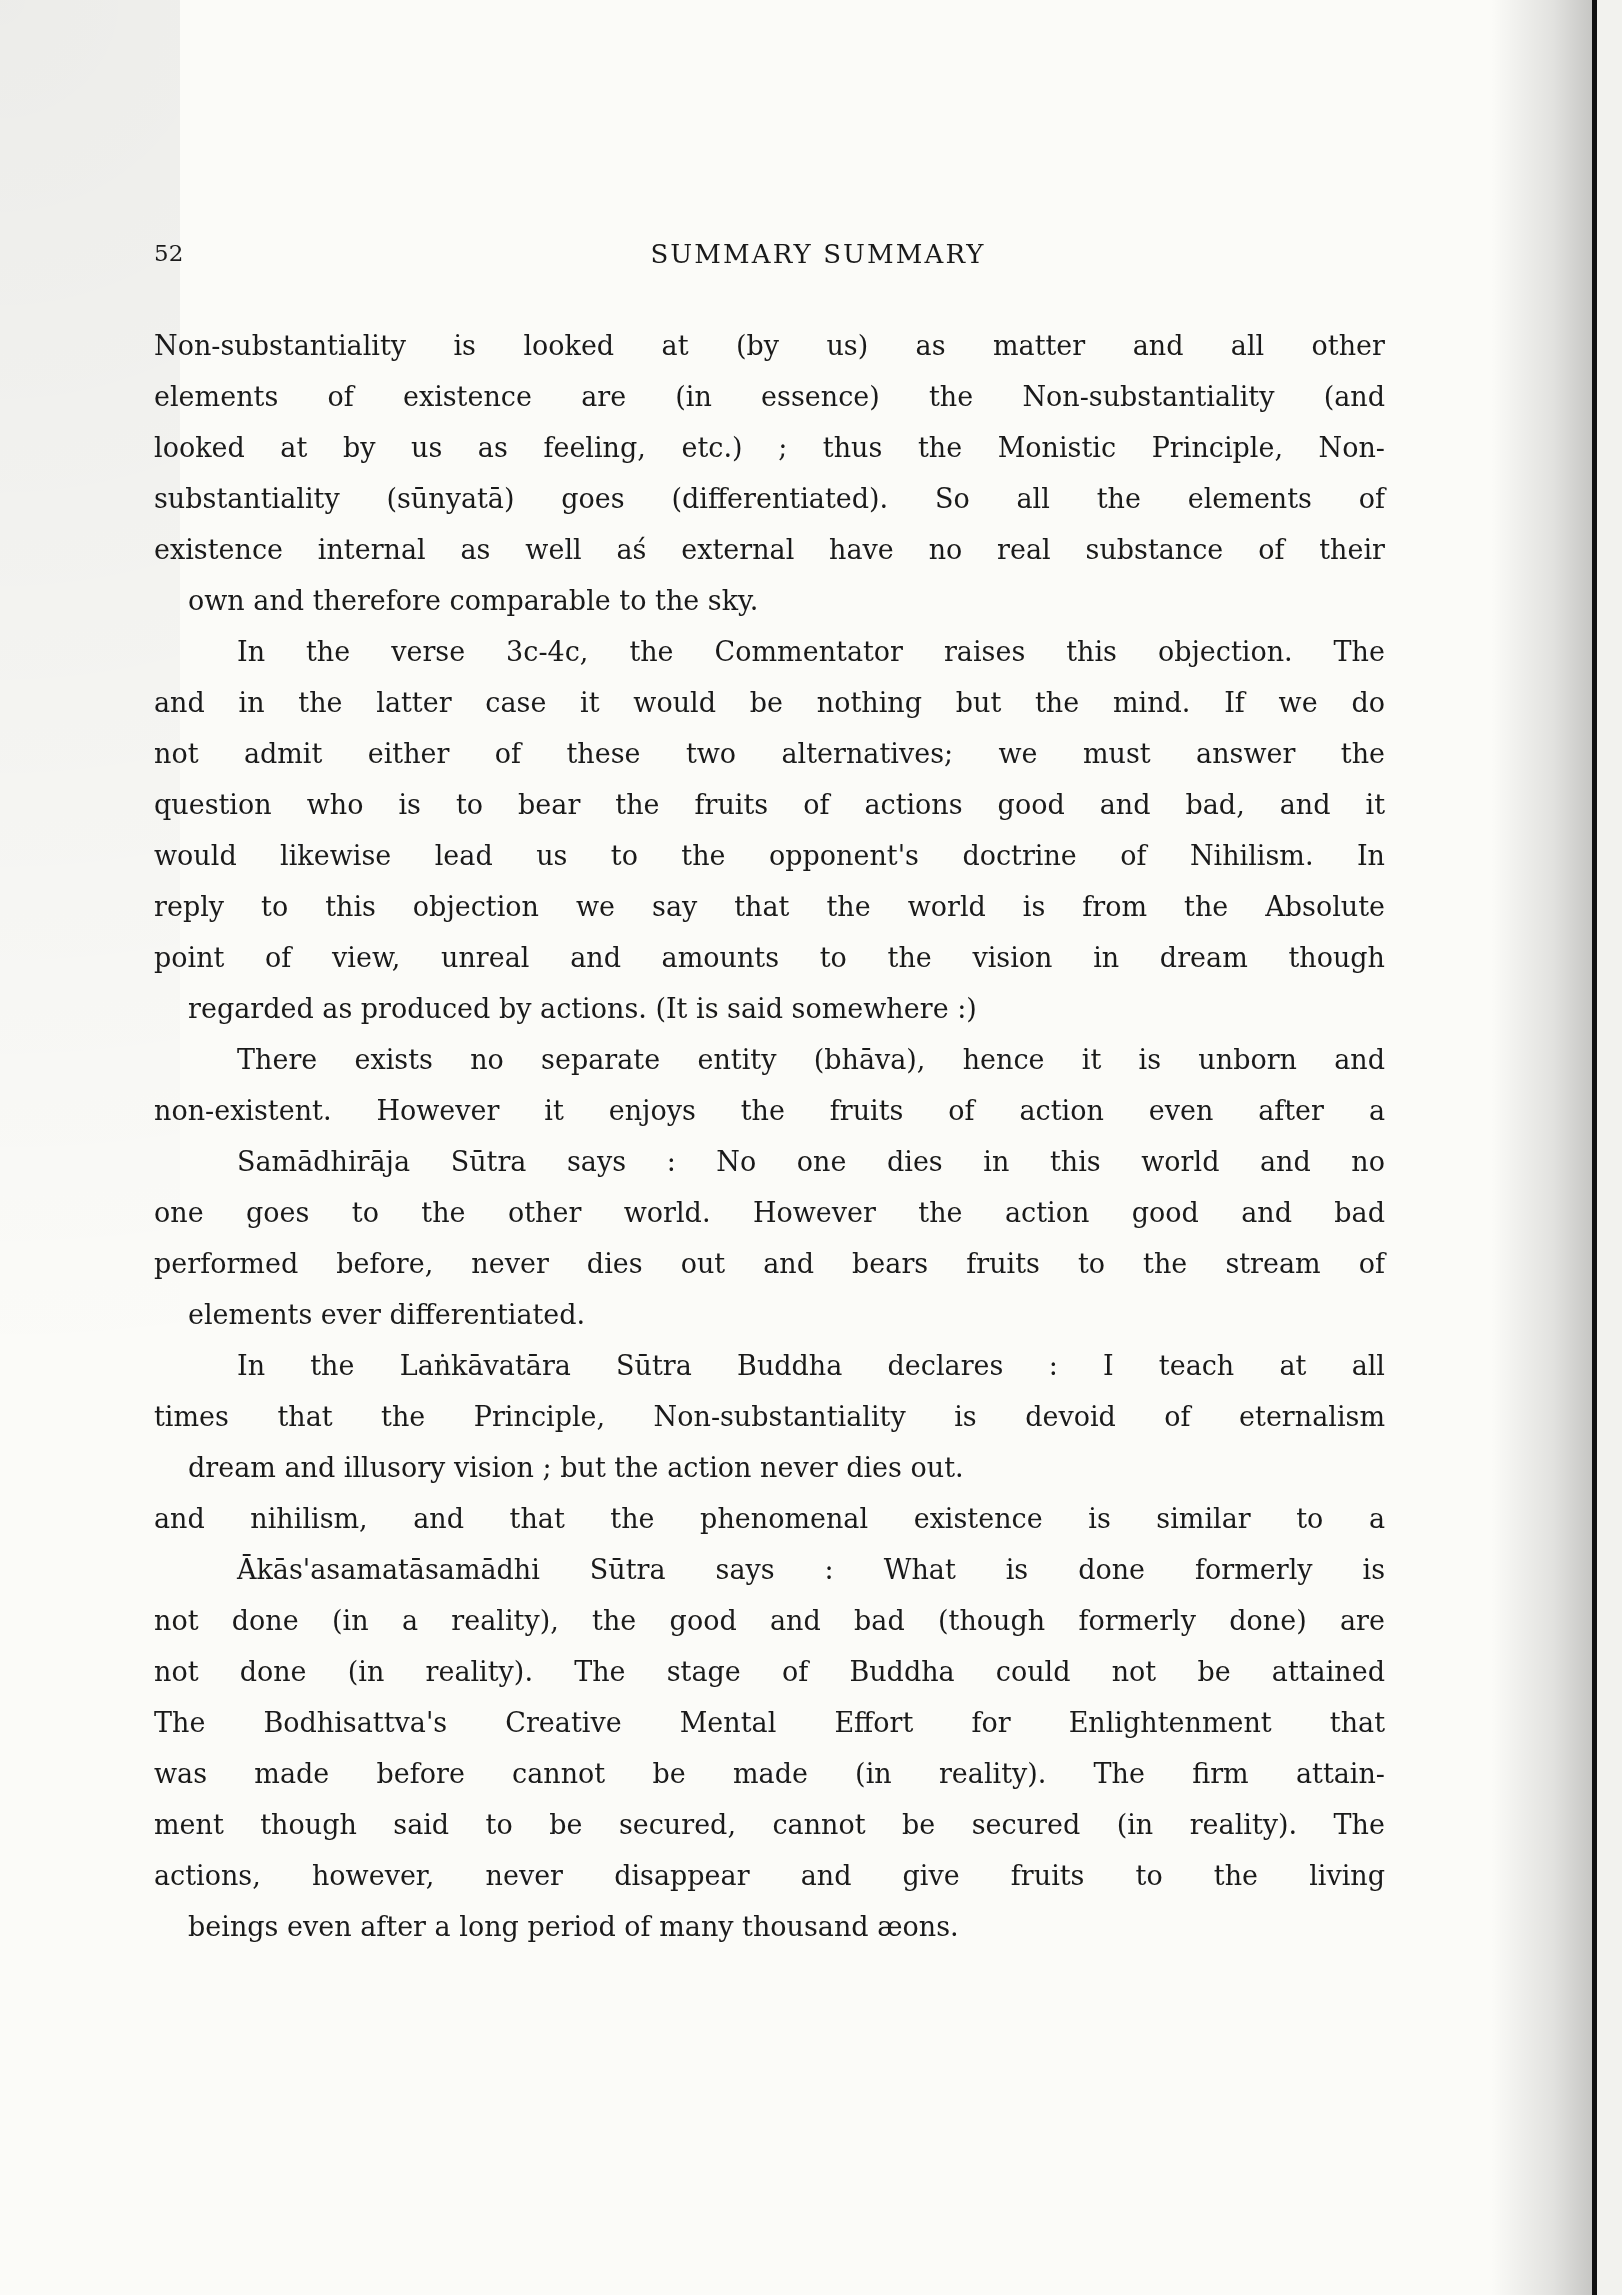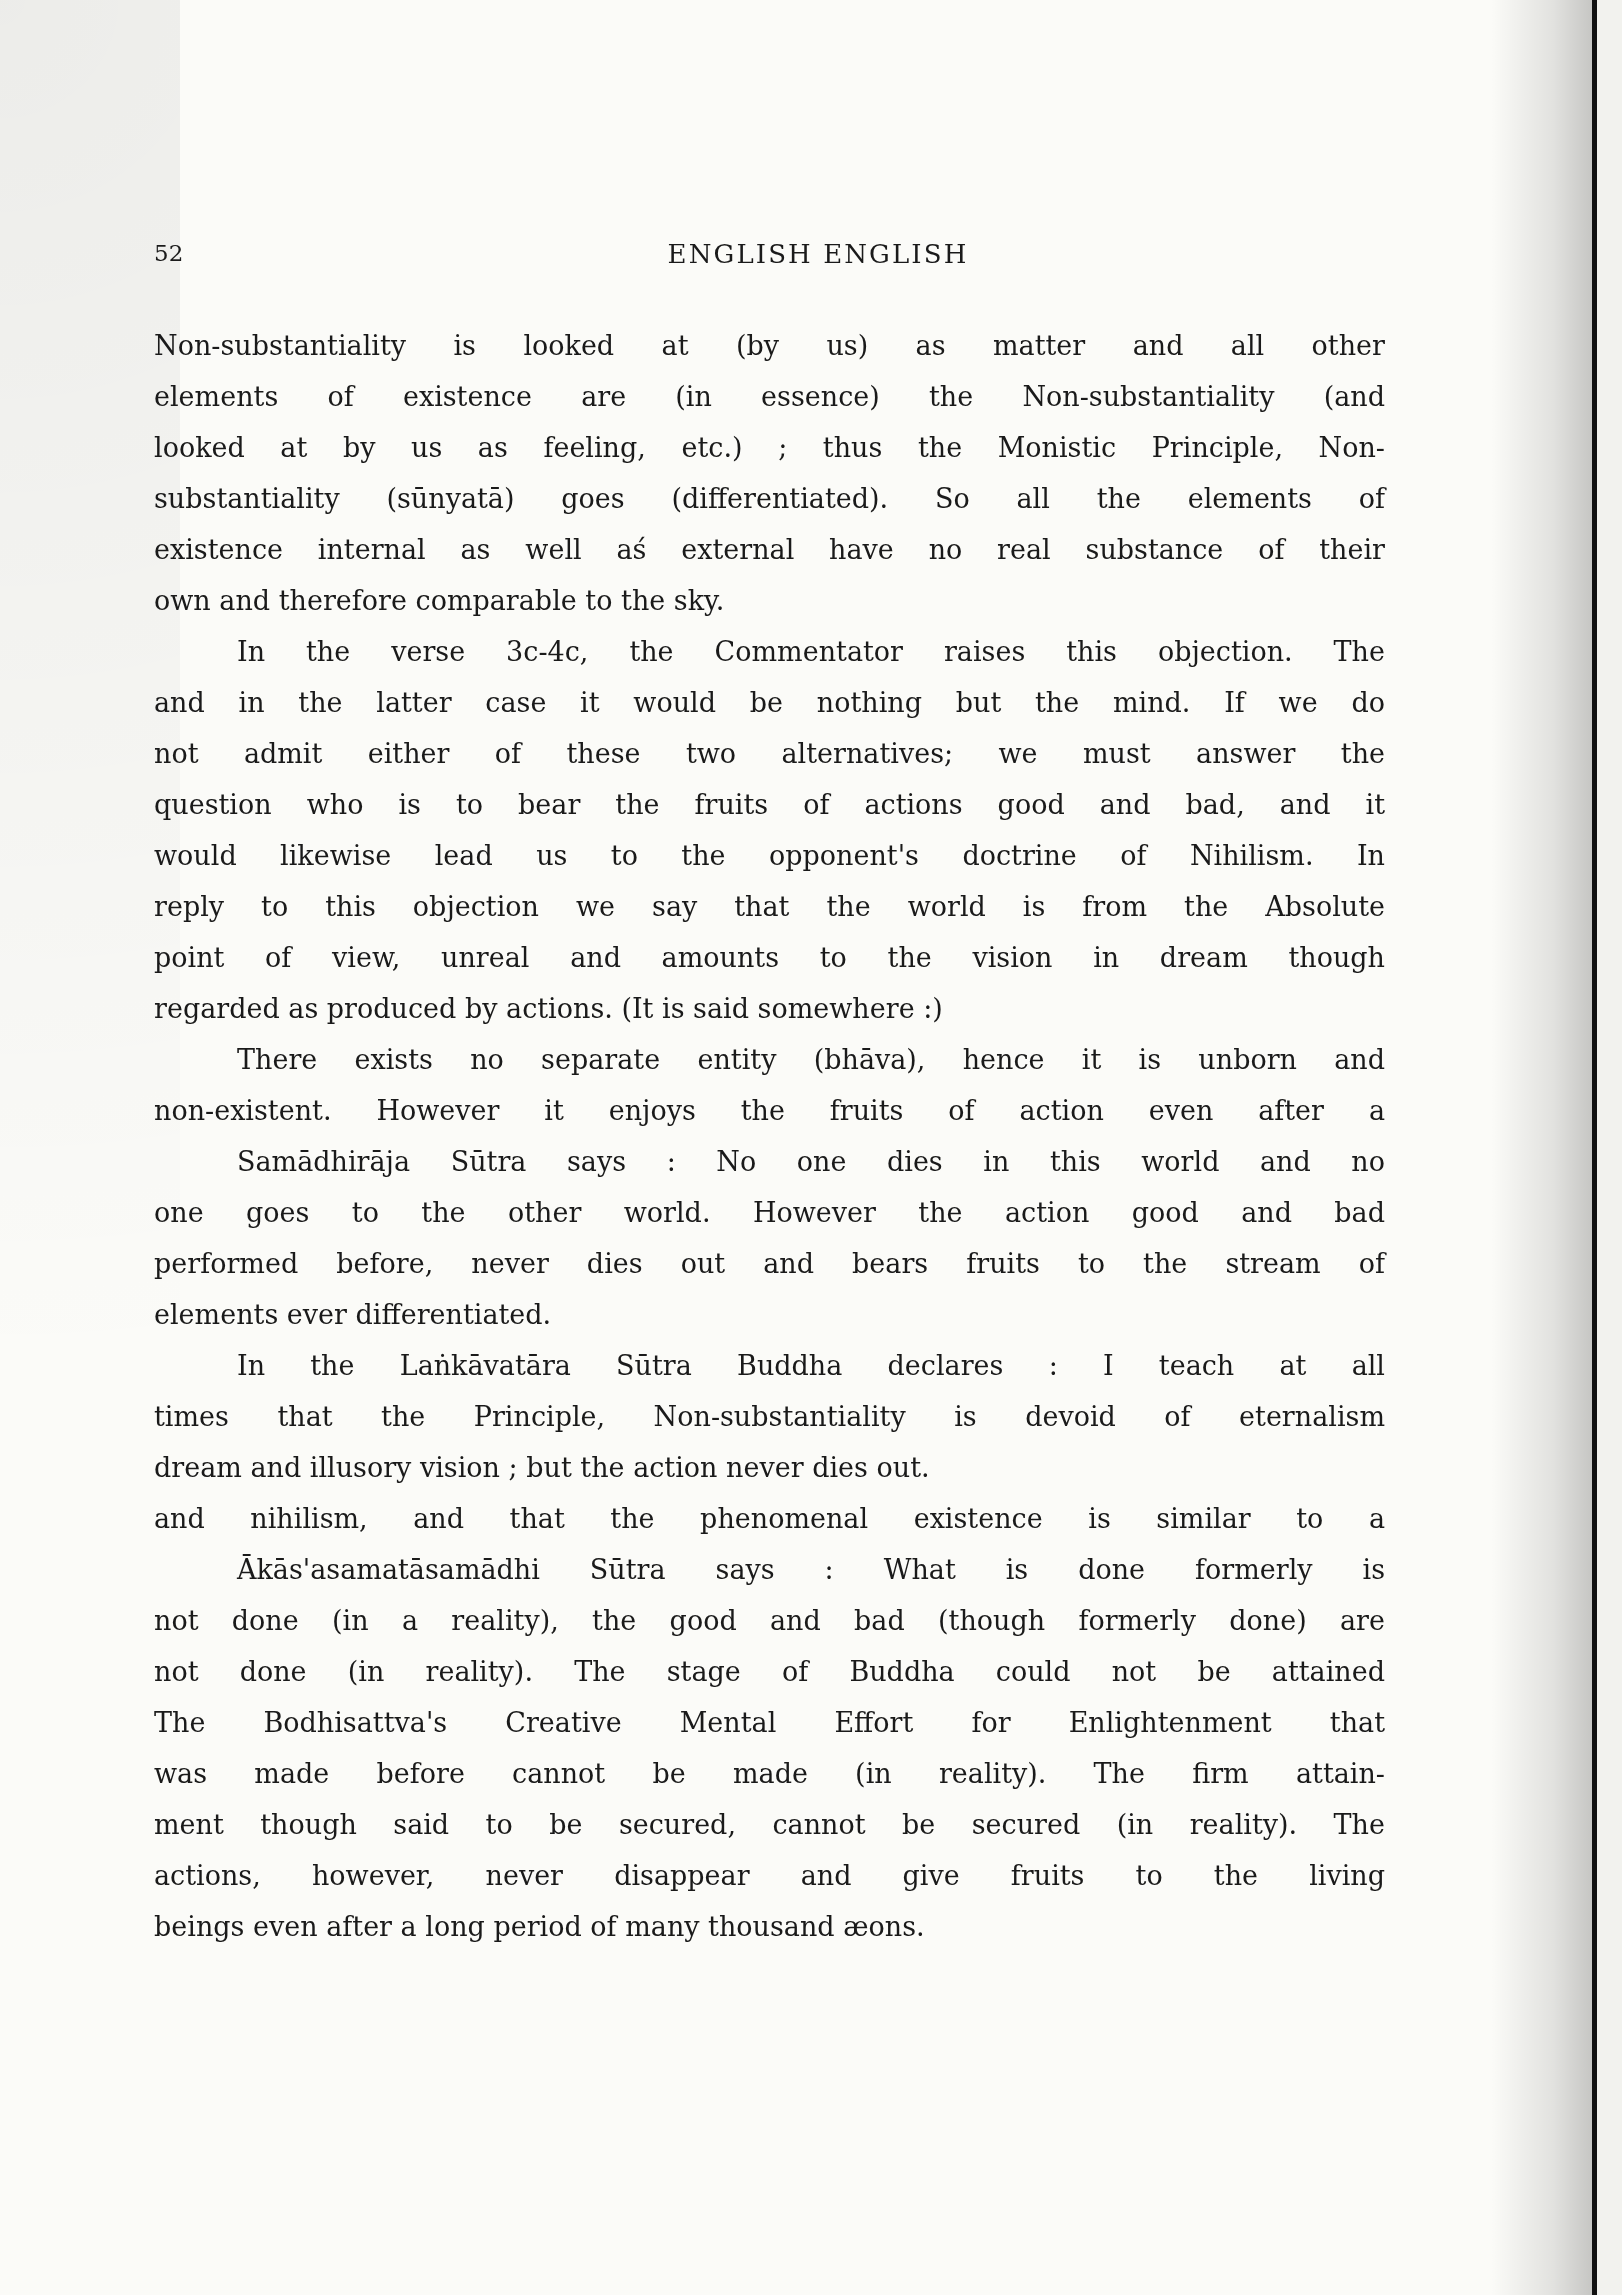--- a/index.html
+++ b/index.html
@@ -38,35 +38,35 @@
     padding-left: 97px; box-sizing: border-box;
   }
   .body-text {
     position: absolute; left: 154px; top: 320px; width: 1231px;
   }
   .line {
     display: block; height: 51px; line-height: 51px;
     font-size: 27px; white-space: nowrap;
     text-align: justify; text-align-last: justify;
   }
-  .line.last { text-align-last: left; }
+  .line.last { text-align-last: left; margin-left: 34px; }
   .line.indent { padding-left: 83px; box-sizing: border-box; }
   .it { }
 </style>
 </head>
 <body>
 
 <div class="speckle-left"></div>
 <div class="edge-shade"></div>
 <div class="edge-line"></div>
 <div class="edge-outer"></div>
 
 <div class="header">
   <span class="page-number">52</span>
-  <div class="running-head">ENGLISH ENGLISH</div>
+  <div class="running-head">SUMMARY SUMMARY</div>
 </div>
 
 <div class="body-text" id="body-text">
     <div>
       <span class="line"><span>Non-substantiality is looked at (by us) as matter and all other</span></span>
       <span class="line"><span>elements of existence are (in essence) the Non-substantiality (and</span></span>
       <span class="line"><span>looked at by us as feeling, etc.) ; thus the Monistic Principle, Non-</span></span>
       <span class="line"><span>substantiality (</span><span class="it">sūnyatā</span><span>) goes (differentiated).  So all the elements of</span></span>
       <span class="line"><span>existence internal as well aś external have no real substance of their</span></span>
       <span class="line last"><span>own and therefore comparable to the sky.</span></span>

